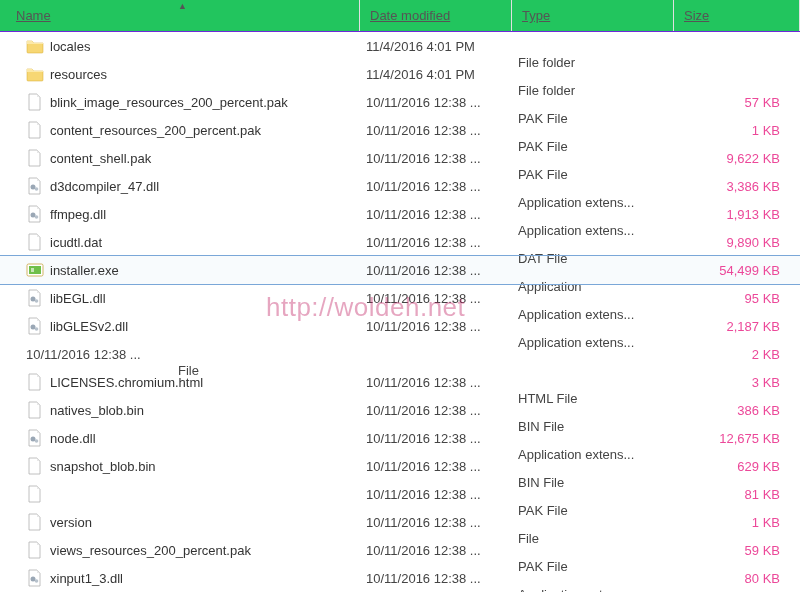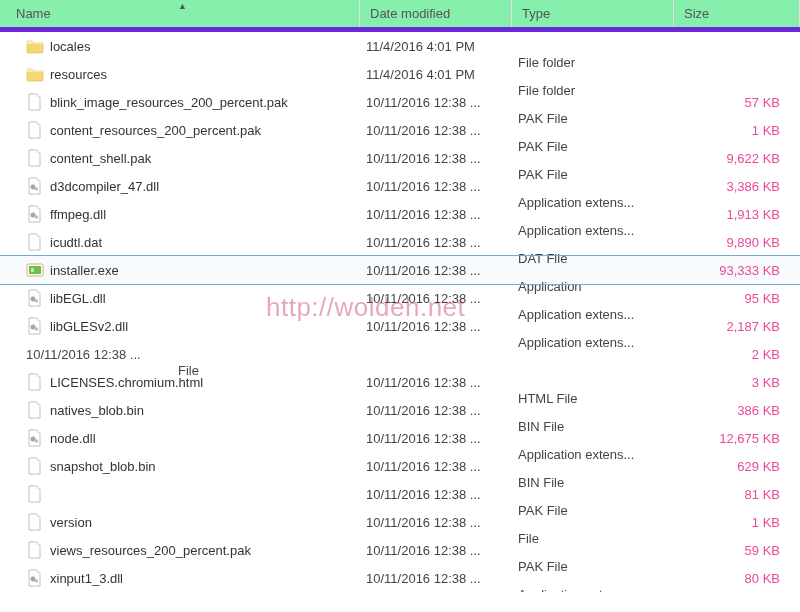--- a/index.html
+++ b/index.html
@@ -6,25 +6,26 @@
     body {
       font-family: "Segoe UI", Tahoma, sans-serif;
       font-size: 13px;
       color: #333;
       background: #fff;
       width: 800px;
       overflow: hidden;
     }
     .header {
       display: flex;
-      border-bottom: 5px solid #6d28d9;
+      border-bottom: 1px solid #6d28d9;
       height: 32px;
       align-items: center;
       color: #555;
-      background: #86efac;
+      background: #22c55e;
+      text-decoration: underline;
     }
     .header-col {
       padding: 0 10px;
       border-right: 1px solid #e0e0e0;
       height: 100%;
       display: flex;
       align-items: center;
       cursor: default;
     }
     .col-name { width: 360px; position: relative; padding-left: 16px; }
@@ -211,21 +212,21 @@
             <svg viewBox="0 0 18 18" width="18" height="18">
               <rect x="1" y="3" width="16" height="12" rx="1.5" fill="#fff" stroke="#c6a23e" stroke-width="0.8"></rect>
               <rect x="3" y="5" width="12" height="8" fill="#6fbf4a"></rect>
               <rect x="5" y="7" width="3" height="4" fill="#fff" opacity="0.6"></rect>
             </svg>
           </span>
           <span>installer.exe</span>
         </div>
         <div class="cell cell-date">10/11/2016 12:38 ...</div>
         <div class="cell cell-type">Application</div>
-        <div class="cell cell-size">93,333 KB</div>
+        <div class="cell cell-size">54,499 KB</div>
       </div>
       <div class="row">
         <div class="cell cell-name">
           <span class="icon">
             <svg viewBox="0 0 18 18" width="18" height="18">
               <path fill="#fff" stroke="#b0b0b0" stroke-width="0.8" d="M3 1h8l3 3v13H3z"></path>
               <path fill="#e8e8e8" d="M11 1v3h3z"></path>
               <circle cx="7" cy="10" r="2.5" fill="#9aa7b5"></circle>
               <circle cx="10.5" cy="12" r="1.8" fill="#b8c2cc"></circle>
             </svg>

